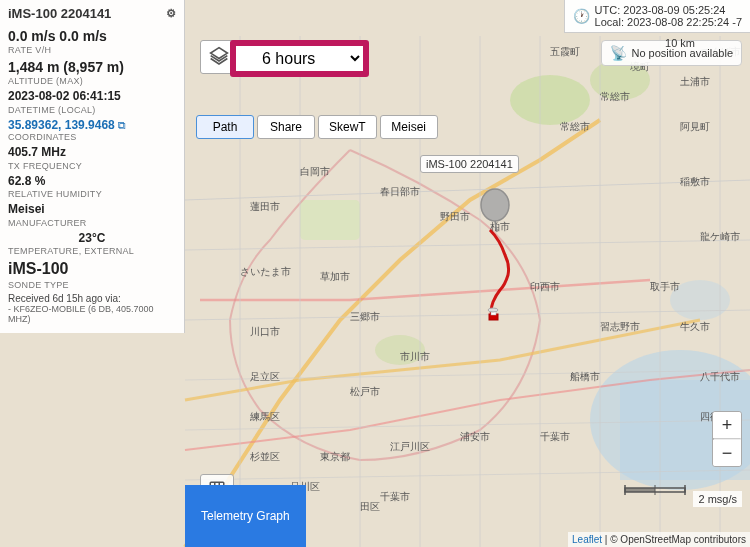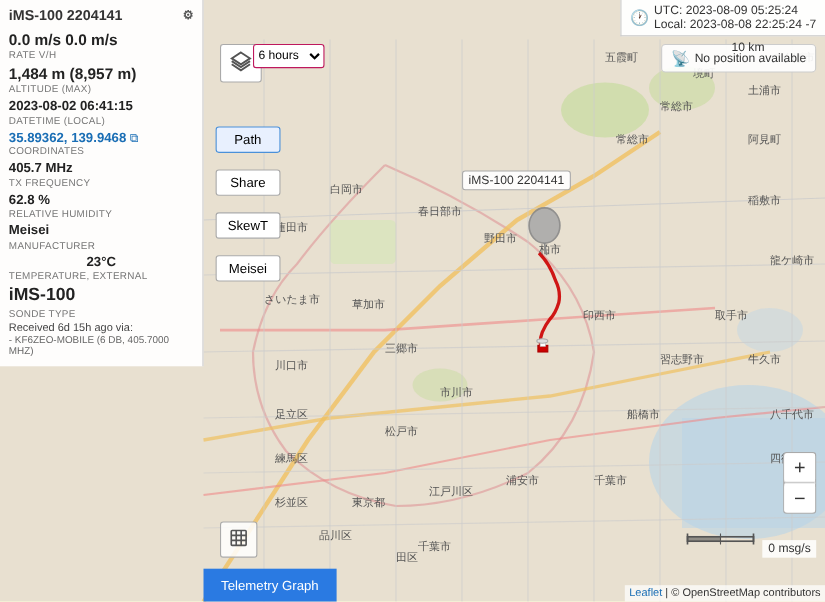--- a/index.html
+++ b/index.html
@@ -115,24 +115,24 @@
     
     #hours-select {
       position: absolute;
       top: 40px; left: 245px;
       z-index: 101;
       display: flex;
       align-items: center;
     }
 
     #hours-select select {
-      border: 1px solid #be185d;
-      border-radius: 3px;
-      padding: 3px 0;
-      font-size: 11px;
+      border: 6px solid #be185d;
+      border-radius: 3px;
+      padding: 3px 22px;
+      font-size: 16px;
       background: white;
       cursor: pointer;
     }
 
     
     #action-buttons {
       position: absolute;
       top: 40px; left: 200px;
       display: flex;
       flex-direction: column;
@@ -189,21 +189,21 @@
       padding: 2px 5px;
     }
 
     
     #telemetry-btn {
       position: absolute;
       bottom: 0; left: 185px;
       background: #2a7ae2;
       color: white;
       border: none;
-      padding: 8px 16px;
+      padding: 24px 16px;
       font-size: 12px;
       cursor: pointer;
       z-index: 101;
     }
 
     
     #attribution {
       position: absolute;
       bottom: 0; right: 0;
       background: rgba(255,255,255,0.7);
@@ -409,38 +409,38 @@
     <option>1 hour</option>
     <option>12 hours</option>
     <option>24 hours</option>
   </select>
 </div>
 
 <div id="action-buttons" style="position:absolute; top:36px; left:200px; display:flex; flex-direction:column; gap:3px; z-index:103; left:196px;">
   
 </div>
 
-<div style="position:absolute; top:115px; left:196px; display:flex; flex-direction:column; gap:15px; z-index:102;">
+<div style="position:absolute; top:115px; left:196px; display:flex; flex-direction:row; gap:3px; z-index:102;">
   <button class="map-btn active">Path</button>
   <button class="map-btn">Share</button>
   <button class="map-btn">SkewT</button>
   <button class="map-btn">Meisei</button>
 </div>
 
 <div id="sonde-label">iMS-100 2204141</div>
 
 <div id="zoom-controls">
   <button class="zoom-btn">+</button>
   <hr class="zoom-divider">
   <button class="zoom-btn">−</button>
 </div>
 
 <div style="position:absolute; bottom:498px; right:55px; z-index:101; font-size:11px; color:#333;">10 km</div>
 
-<div id="bottom-speed">0 msg/s</div>
+<div id="bottom-speed">2 msg/s</div>
 
 <div id="map-frame-btn">
   <svg width="18" height="18" viewBox="0 0 24 24" fill="none" stroke="#555" stroke-width="2">
     <rect x="3" y="3" width="18" height="18" rx="1"></rect>
     <line x1="9" y1="3" x2="9" y2="21"></line>
     <line x1="15" y1="3" x2="15" y2="21"></line>
     <line x1="3" y1="9" x2="21" y2="9"></line>
     <line x1="3" y1="15" x2="21" y2="15"></line>
   </svg>
 </div>

